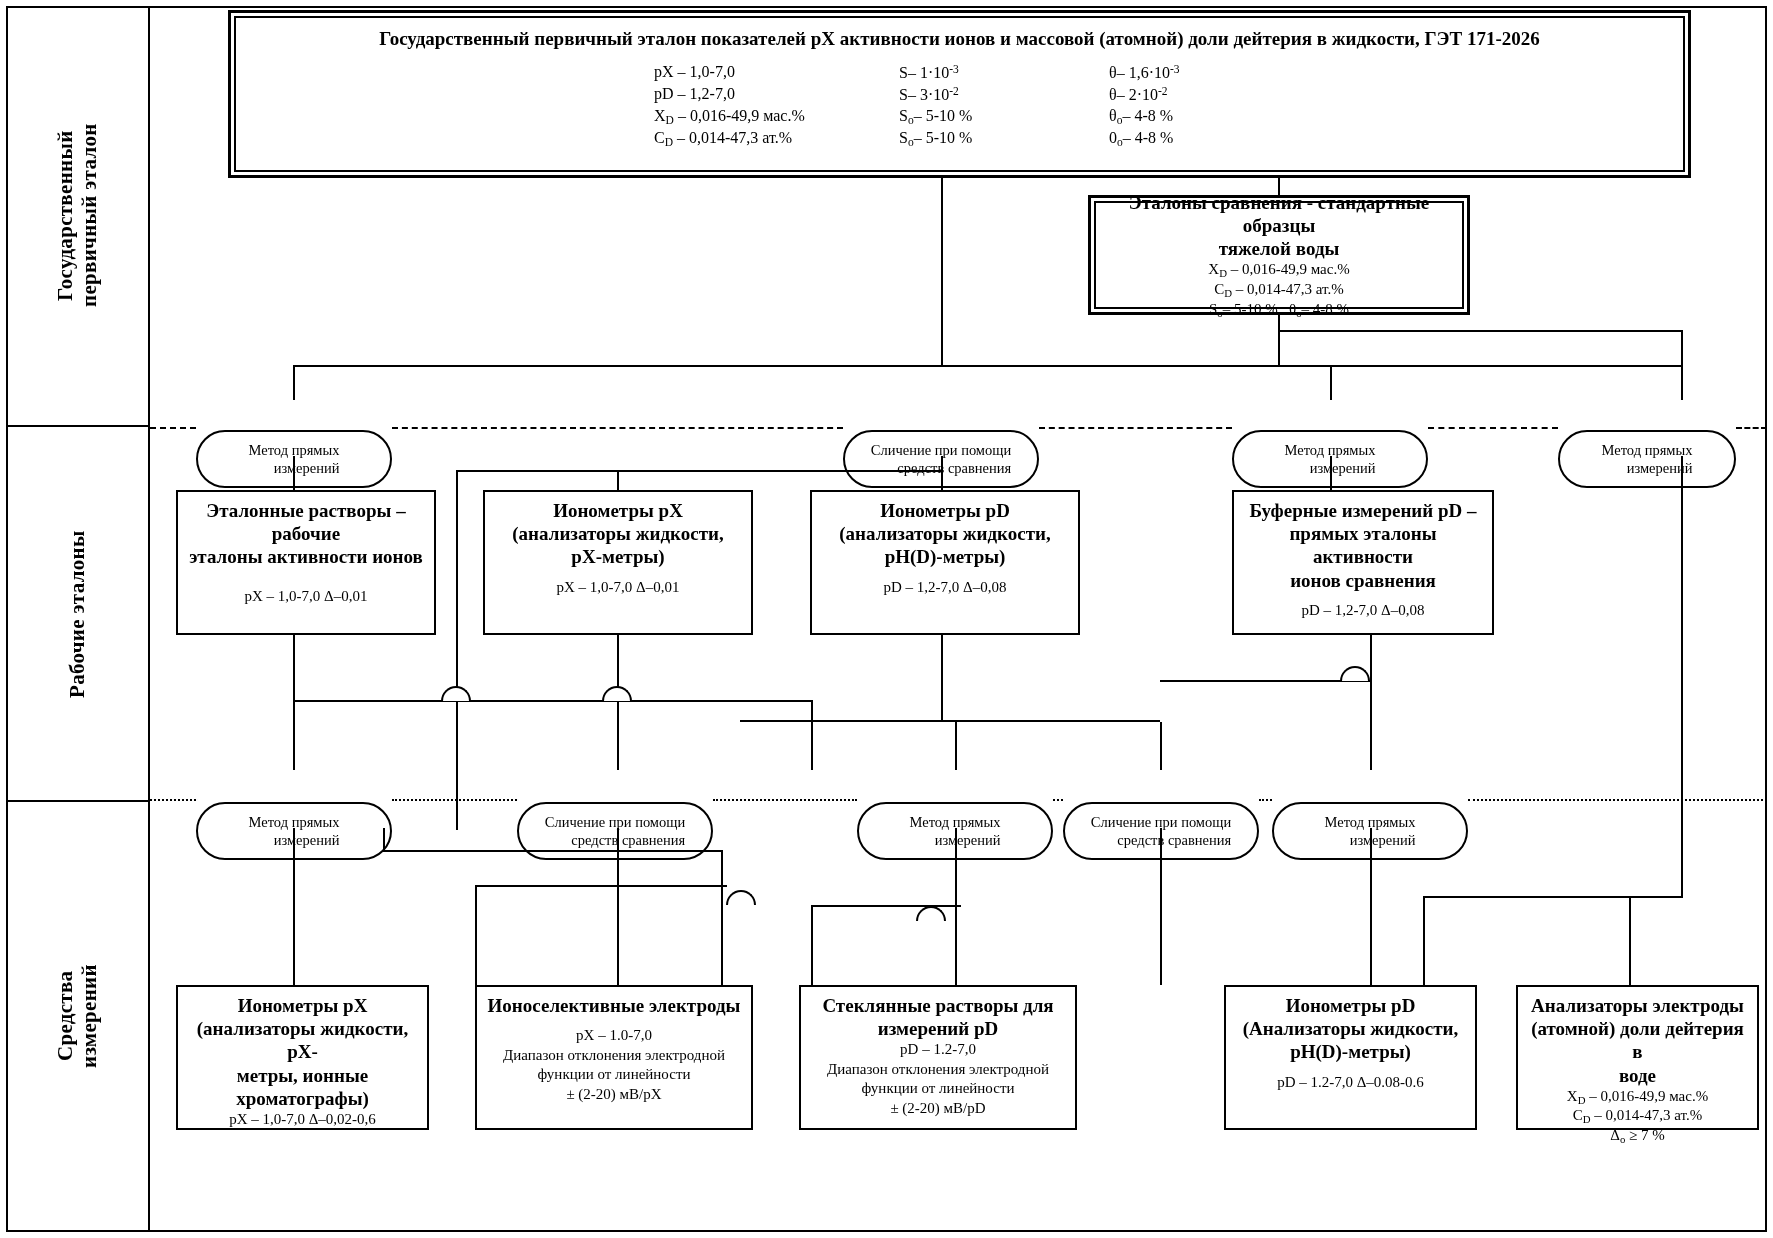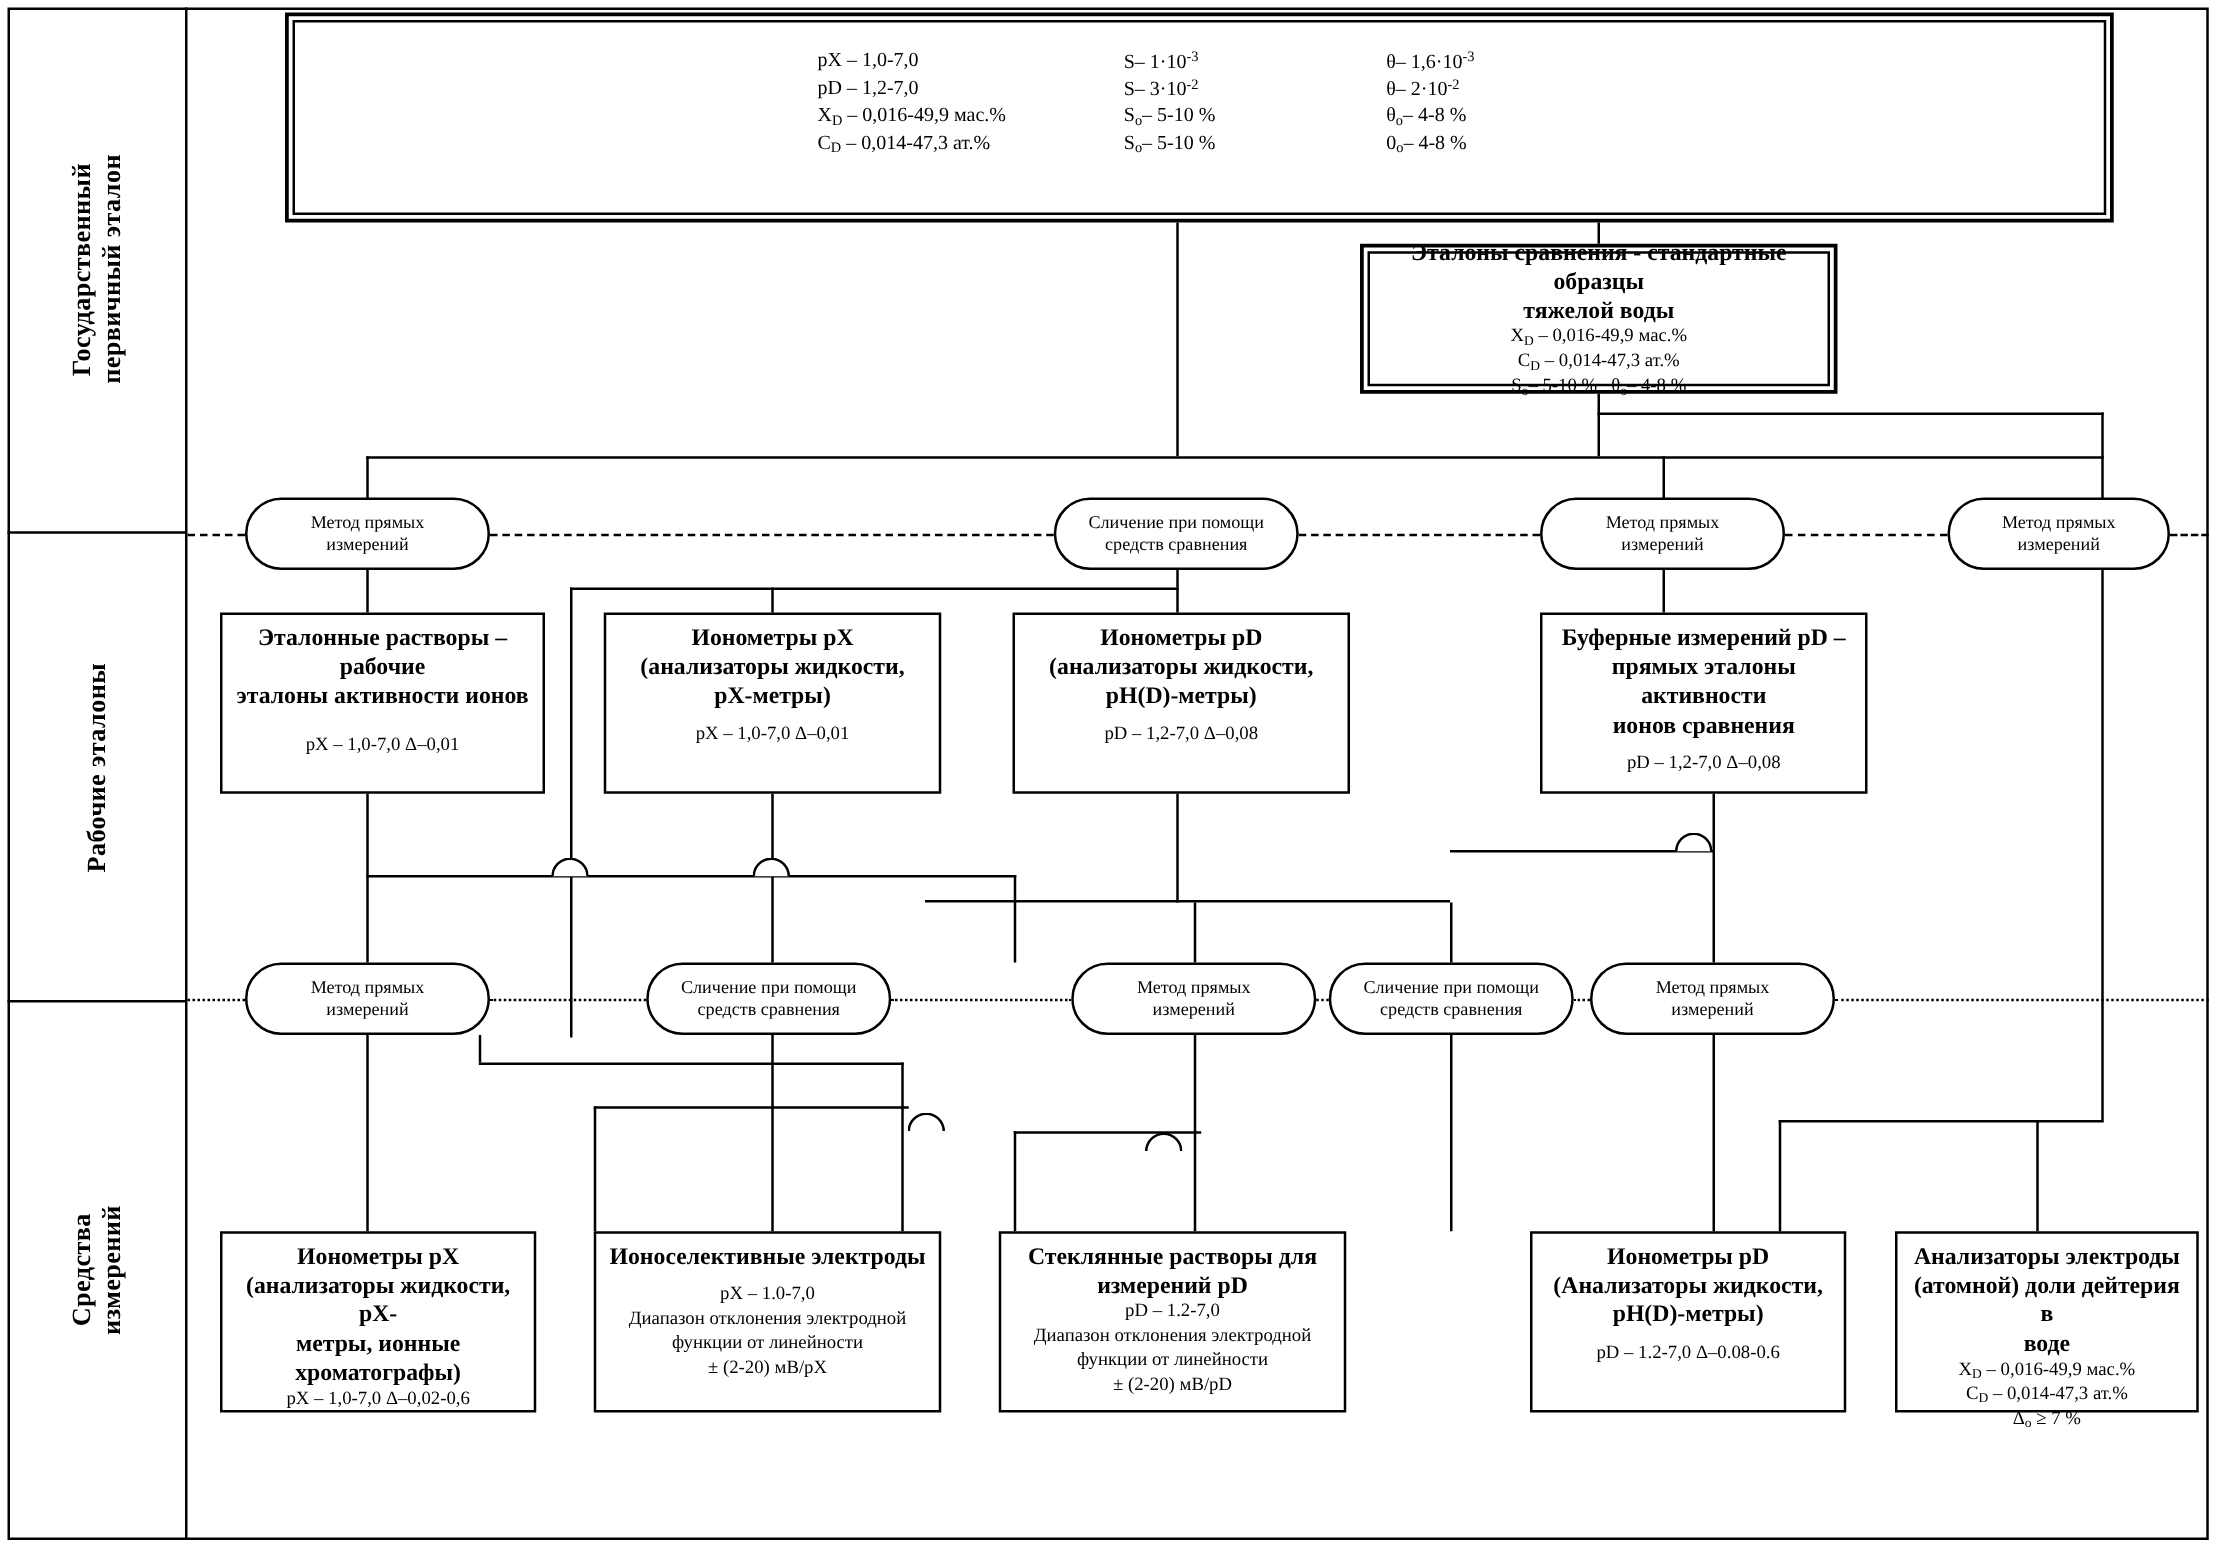--- a/index.html
+++ b/index.html
@@ -28,22 +28,22 @@
   .spacer{height:9px;}
 
   
   .top-title{font-weight:bold;font-size:19px;line-height:1.2;text-align:center;}
   .param-grid{display:grid;grid-template-columns:245px 210px 200px;
               column-gap:0;row-gap:3px;margin-top:12px;font-size:16px;}
   .param-grid div{text-align:left;}
 
   
   .node{border:2px solid #000;border-radius:42px;background:#fff;
-        display:flex;align-items:center;justify-content:center;text-align:center;
-        font-size:14.5px;line-height:1.25;}
+        display:flex;align-items:center;justify-content:center;text-align:right;
+        font-size:14.5px;line-height:1.25;margin-top:32px;}
 
   
   .ln{background:#000;position:absolute;}
   .vl{width:2px;}
   .hl{height:2px;}
 
   .dashline{position:absolute;height:0;border-top:2px dashed #000;}
   .dotline{position:absolute;height:0;border-top:2px dotted #000;}
 
   
@@ -70,20 +70,21 @@
   </div>
   <div class="abs band-label" style="left:8px;top:429px;width:138px;height:370px;">
     <span>Рабочие эталоны</span>
   </div>
   <div class="abs band-label" style="left:8px;top:804px;width:138px;height:424px;">
     <span>Средства<br>измерений</span>
   </div>
 
   <div class="abs" style="left:228px;top:10px;width:1463px;height:168px;border:3px solid #000;background:#fff;"></div>
   <div class="abs" style="left:234px;top:16px;width:1451px;height:156px;border:2px solid #000;background:#fff;padding:10px 18px 0 18px;box-sizing:border-box;">
+    <div class="top-title">Государственный первичный эталон показателей pX активности ионов и массовой (атомной) доли дейтерия в жидкости, ГЭТ 171-2026</div>
     <div class="param-grid" style="margin-left:400px;">
       <div>pX – 1,0-7,0</div>
       <div>S– 1·10<span class="sup">-3</span></div>
       <div>θ– 1,6·10<span class="sup">-3</span></div>
 
       <div>pD – 1,2-7,0</div>
       <div>S– 3·10<span class="sup">-2</span></div>
       <div>θ– 2·10<span class="sup">-2</span></div>
 
       <div>X<span class="sub">D</span> – 0,016-49,9 мас.%</div>

